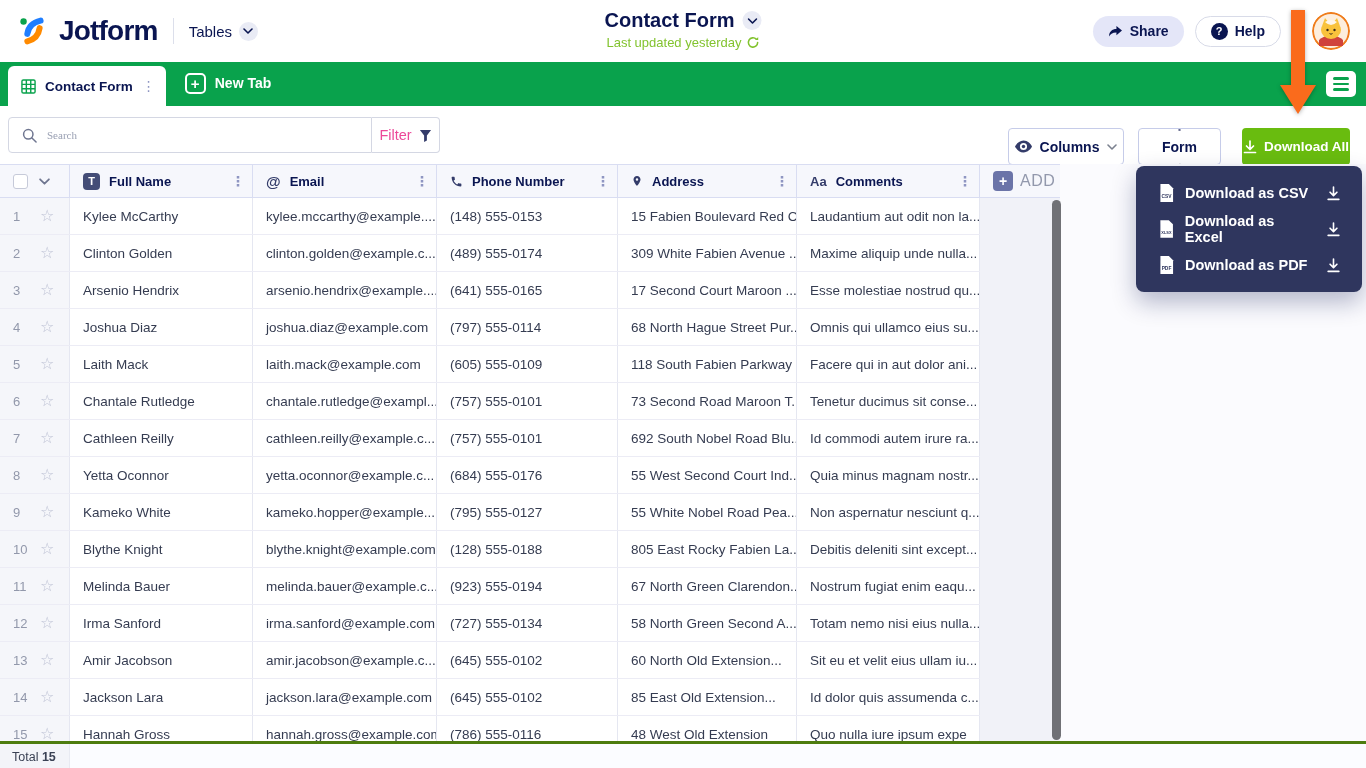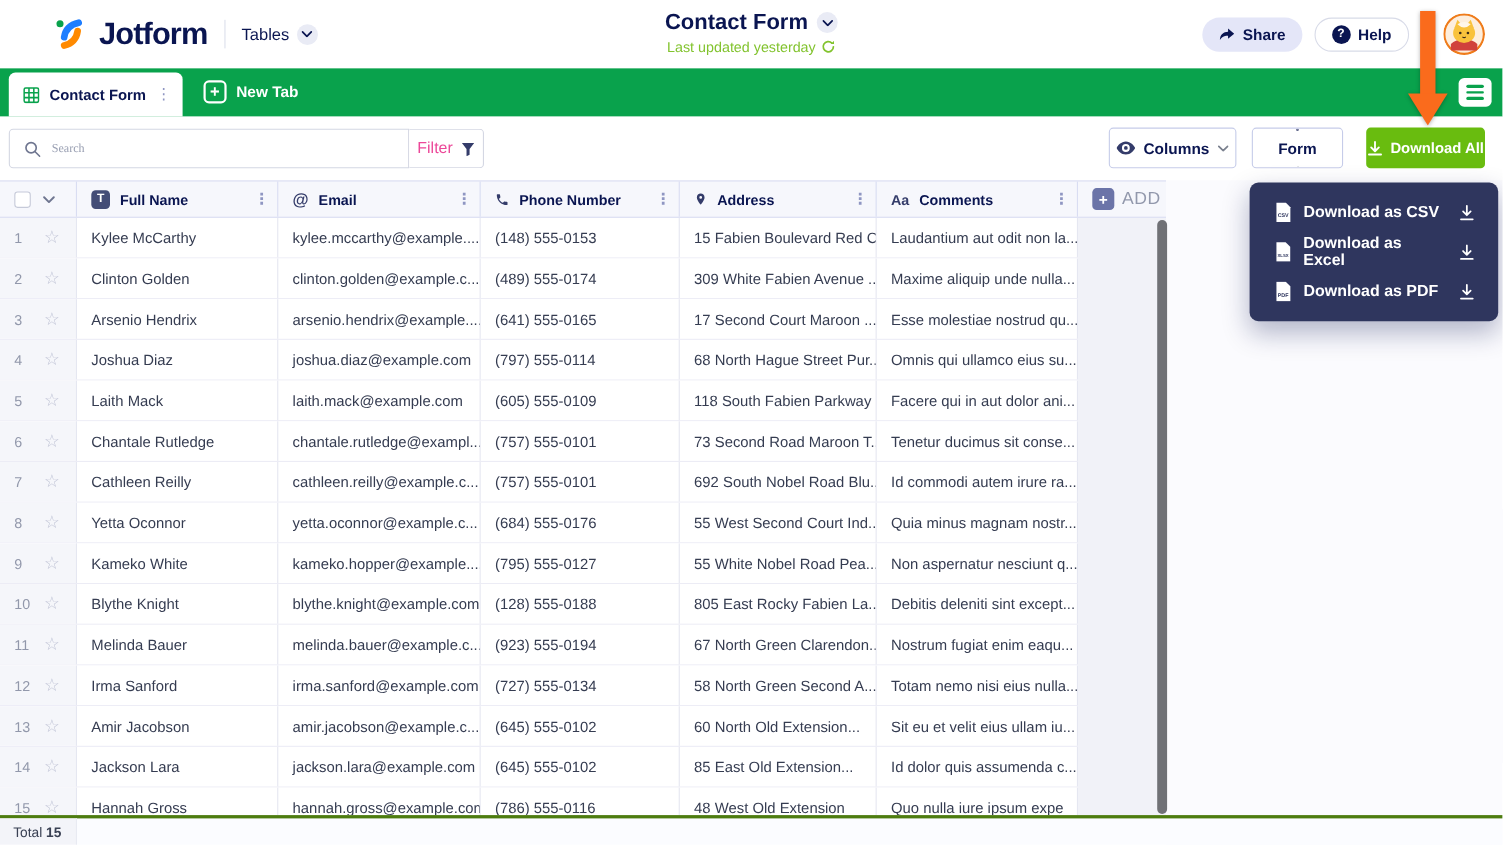--- a/index.html
+++ b/index.html
@@ -1,20 +1,20 @@
 <!DOCTYPE html>
 <html><head>
 <meta charset="utf-8">
 <style>
   * { box-sizing: border-box; margin: 0; padding: 0; }
   html,body { width:1366px; height:768px; overflow:hidden; }
   body { font-family:"Liberation Sans", sans-serif; background:#fff; position:relative; }
 
   
-  .topbar { position:absolute; top:0; left:0; width:1366px; height:62px; background:#fff; display:flex; align-items:center; z-index:5;padding-left:31px; }
+  .topbar { position:absolute; top:0; left:0; width:1366px; height:62px; background:#fff; display:flex; align-items:center; z-index:5; }
   .tb-left { display:flex; align-items:center; gap:15px; padding-left:16px; }
   .logo { display:flex; align-items:center; gap:9px; cursor:pointer; }
   .logo-text { font-size:28px; font-weight:bold; color:#0a1551; letter-spacing:-0.8px; }
   .tb-divider { width:1px; height:26px; background:#dcdfeb; }
   .product-switch { display:flex; align-items:center; gap:7px; font-size:15px; color:#0a1551; cursor:pointer; }
   .chev-circle { width:19px; height:19px; border-radius:50%; background:#e9ebf5; display:flex; align-items:center; justify-content:center; color:#0a1551; flex:0 0 auto; }
   .tb-center { position:absolute; left:50%; transform:translateX(-50%); top:9px; text-align:center; }
   .title-row { display:flex; align-items:center; justify-content:center; gap:8px; }
   .title-row h1 { font-size:20px; color:#0a1551; font-weight:bold; }
   .subtitle-row { margin-top:3px; font-size:13px; color:#82c32e; display:flex; align-items:center; justify-content:center; gap:5px; }
@@ -36,21 +36,21 @@
   .menu-burger { position:absolute; right:10px; top:9px; width:30px; height:26px; background:#fff; border-radius:5px; display:flex; flex-direction:column; justify-content:center; align-items:center; gap:3px; cursor:pointer; }
   .menu-burger i { display:block; width:16px; height:2.5px; background:#09a24c; border-radius:2px; }
 
   
   .toolbar { position:absolute; top:106px; left:0; width:1366px; height:58px; background:#fff; }
   .search-wrap { position:absolute; left:8px; top:11px; display:flex; height:36px; }
   .search-box { width:364px; border:1px solid #d4d7e3; border-radius:4px 0 0 4px; display:flex; align-items:center; gap:10px; padding-left:13px; background:#fff; }
   .search-box input { border:none; outline:none; font-size:11px; color:#343c5e; width:290px; font-family:Liberation Serif, serif; }
   .search-box input::placeholder { color:#9aa0b3; }
   .filter-box { width:68px; border:1px solid #d4d7e3; border-left:none; border-radius:0 4px 4px 0; display:flex; align-items:center; justify-content:center; gap:7px; font-size:14.5px; color:#ec4899; cursor:pointer; background:#fff; }
-  .toolbar-right { position:absolute; right:16px; top:10px; display:flex; align-items:center; }
+  .toolbar-right { position:absolute; right:16px; top:22px; display:flex; align-items:center; }
   .wbtn { height:37px; border:1px solid #c6cce9; border-radius:4px; background:#fff; display:flex; align-items:center; justify-content:center; gap:8px; color:#0a1551; font-size:14px; font-weight:bold; cursor:pointer; }
   .btn-columns { width:116px; margin-right:14px; }
   .btn-form { width:83px; margin-right:21px;flex-direction:column; }
   .btn-download { height:37px; width:108px; border:none; border-radius:4px; background:#69bc0f; color:#fff; display:flex; align-items:center; justify-content:center; gap:7px; font-size:13.5px; font-weight:bold; cursor:pointer; }
   .chev-gray { color:#7b818f; }
 
   
   .thead { position:absolute; top:164px; left:0; width:1060px; height:34px; display:flex; background:#f6f7fc; border-top:1px solid #d9ddf2; border-bottom:1px solid #d9ddf2; z-index:2; }
   .hcell { display:flex; align-items:center; gap:9px; border-right:1px solid #d9ddf2; position:relative; padding-left:13px; font-size:13px; font-weight:bold; color:#0a1551; }
   .hcell .kebab { position:absolute; right:7px; }

